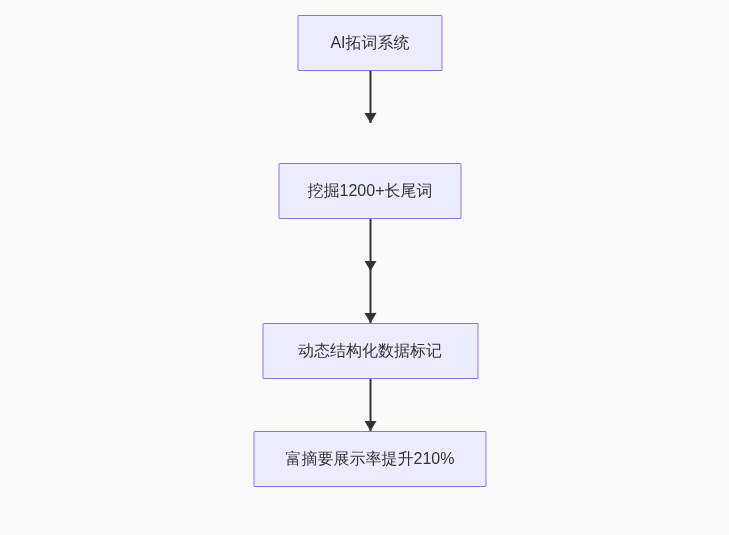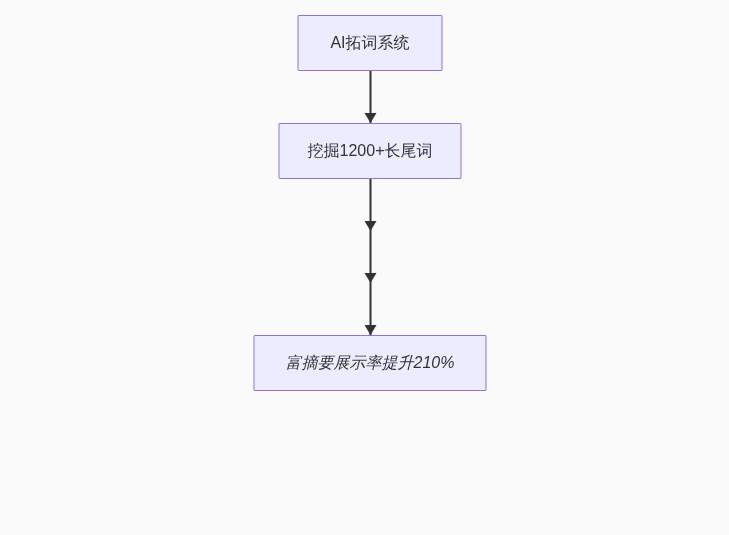--- a/index.html
+++ b/index.html
@@ -34,24 +34,24 @@
     border-radius: 1px;
     display: flex;
     align-items: center;
     justify-content: center;
     color: #333333;
     font-size: 16px;
     white-space: nowrap;
     text-align: center;
   }
   .n1 { min-width: 145px; }
-  .n2 { min-width: 183px; }
+  .n2 { min-width: 183px; margin-top: 40px; }
   .n3 { min-width: 224px; }
   .n4 { min-width: 216px; }
-  .n5 { min-width: 233px; font-style: italic; }
+  .n5 { min-width: 233px; }
   .arrow {
     position: relative;
     width: 2px;
     height: 52px;
     background: #333333;
   }
   .arrow::after {
     content: "";
     position: absolute;
     bottom: 0;
@@ -74,19 +74,20 @@
 
     <div class="arrow"></div>
 
     <div class="node n2">挖掘1200+长尾词</div>
 
     <div class="arrow"></div>
 
 
     <div class="arrow"></div>
 
+    <div class="node n4">动态结构化数据标记</div>
 
     <div class="arrow"></div>
 
     <div class="node n5">富摘要展示率提升210%</div>
 
   </div>
 </div>
 
 </body></html>

